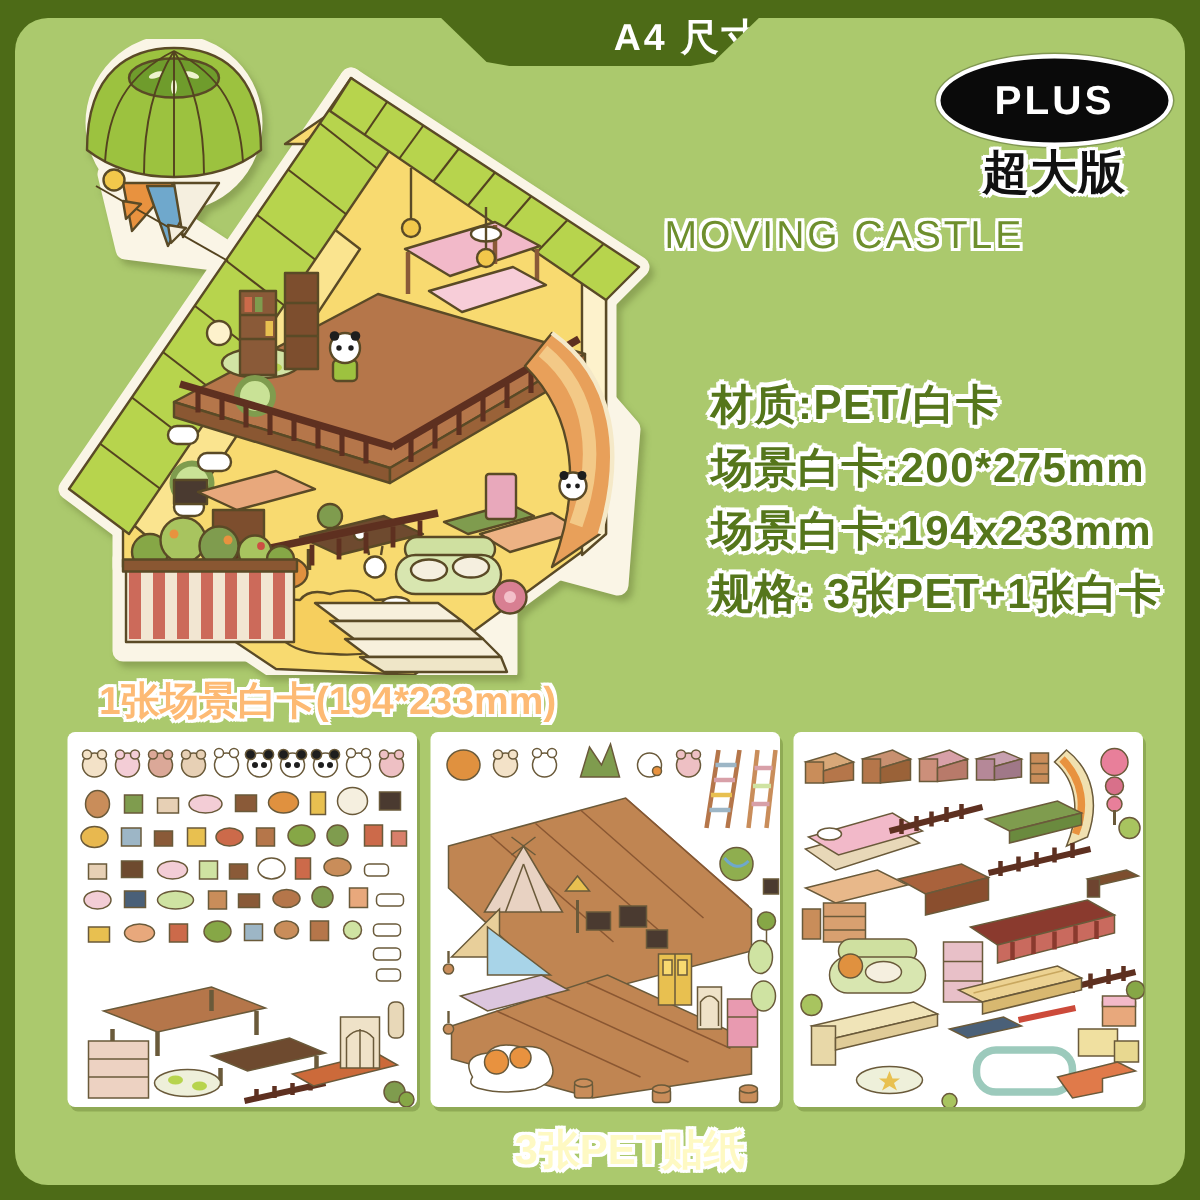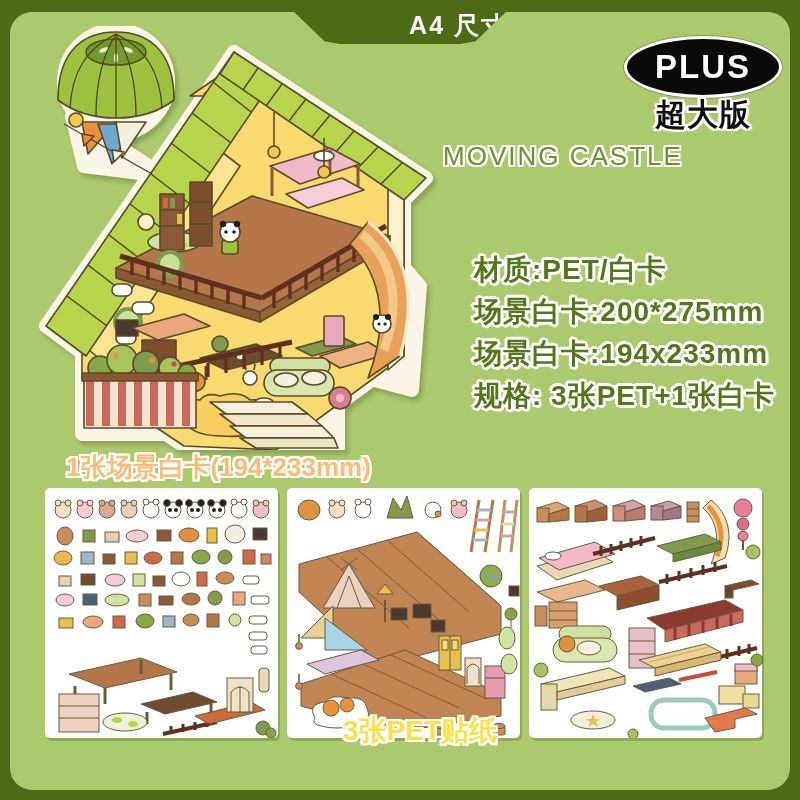--- a/index.html
+++ b/index.html
@@ -6,34 +6,34 @@
   body{font-family:"Liberation Sans","DejaVu Sans",sans-serif;}
   .canvas{position:relative;width:800px;height:800px;background:#4d6b17;overflow:hidden;}
   .panel{position:absolute;left:10px;top:12px;width:780px;height:778px;background:#abc96d;border-radius:22px;}
   .banner-tab{position:absolute;left:292px;top:10px;width:216px;height:34px;background:#4d6b17;
     clip-path:polygon(0 0,100% 0,85% 92%,78% 100%,22% 100%,15% 92%);
     display:flex;align-items:flex-start;justify-content:flex-end;}
   .banner-tab span{color:#ffffff;font-weight:bold;font-size:25px;line-height:30px;letter-spacing:2px;}
   .plus-badge{position:absolute;left:624px;top:36px;width:152px;height:56px;background:#0a0a0a;
     border:3px solid #ffffff;border-radius:50%;display:flex;align-items:center;justify-content:center;
     box-shadow:0 0 0 1px rgba(0,0,0,.25);}
-  .plus-badge span{color:#ffffff;font-weight:bold;font-size:33px;letter-spacing:2px;}
+  .plus-badge span{color:#ffffff;font-weight:bold;font-size:27px;letter-spacing:2px;}
   .badge-sub{position:absolute;left:624px;top:94px;width:158px;text-align:center;color:#111;
     font-weight:bold;font-size:31px;letter-spacing:1px;
     text-shadow:2px 0 0 #fff,-2px 0 0 #fff,0 2px 0 #fff,0 -2px 0 #fff,2px 2px 0 #fff,-2px -2px 0 #fff,2px -2px 0 #fff,-2px 2px 0 #fff,3px 1px 0 #fff,-3px -1px 0 #fff;}
   .title-en{position:absolute;left:443px;top:141px;color:#6e8f2d;font-weight:normal;font-size:26px;letter-spacing:2px;
     text-shadow:2px 0 0 #fff,-2px 0 0 #fff,0 2px 0 #fff,0 -2px 0 #fff,2px 2px 0 #fff,-2px -2px 0 #fff,2px -2px 0 #fff,-2px 2px 0 #fff;}
   .title-zh{position:absolute;left:424px;top:172px;width:370px;color:#ffffff;font-weight:bold;font-size:51px;letter-spacing:0px;
     text-shadow:2px 0 0 #8fae4f,-2px 0 0 #8fae4f,0 2px 0 #8fae4f,0 -2px 0 #8fae4f,2px 2px 0 #8fae4f,-2px -2px 0 #8fae4f,2px -2px 0 #8fae4f,-2px 2px 0 #8fae4f,0 4px 2px rgba(70,90,20,.35);}
   .specs{position:absolute;left:438px;top:249px;}
   .spec-line{color:#55761b;font-weight:bold;font-size:28px;line-height:42px;letter-spacing:1px;white-space:nowrap;
     text-shadow:2px 0 0 #fff,-2px 0 0 #fff,0 2px 0 #fff,0 -2px 0 #fff,2px 2px 0 #fff,-2px -2px 0 #fff,2px -2px 0 #fff,-2px 2px 0 #fff,3px 1px 0 #fff,-3px -1px 0 #fff,1px 3px 0 #fff,-1px -3px 0 #fff;padding-left:36px;}
   .caption-scene{position:absolute;left:66px;top:450px;color:#fdba74;font-weight:bold;font-size:26px;
     text-shadow:2px 0 0 #fff,-2px 0 0 #fff,0 2px 0 #fff,0 -2px 0 #fff,2px 2px 0 #fff,-2px -2px 0 #fff,2px -2px 0 #fff,-2px 2px 0 #fff;}
-  .caption-pet{position:absolute;left:280px;top:712px;width:280px;text-align:center;color:#fde047;font-weight:bold;font-size:28px;
+  .caption-pet{position:absolute;left:280px;top:748px;width:280px;text-align:center;color:#fef9c3;font-weight:bold;font-size:28px;
     text-shadow:2px 0 0 #fff,-2px 0 0 #fff,0 2px 0 #fff,0 -2px 0 #fff,2px 2px 0 #fff,-2px -2px 0 #fff,2px -2px 0 #fff,-2px 2px 0 #fff;}
   .sheet{position:absolute;top:488px;width:233px;height:250px;background:#ffffff;border-radius:5px;
     box-shadow:2px 3px 0 rgba(80,100,30,.30);}
   .sheet svg{display:block;}
   #sheet1{left:45px;} #sheet2{left:287px;} #sheet3{left:529px;}
   .house{position:absolute;left:24px;top:26px;filter:drop-shadow(3px 4px 2px rgba(60,70,20,.28));}
 </style>
 </head>
 <body>
 

